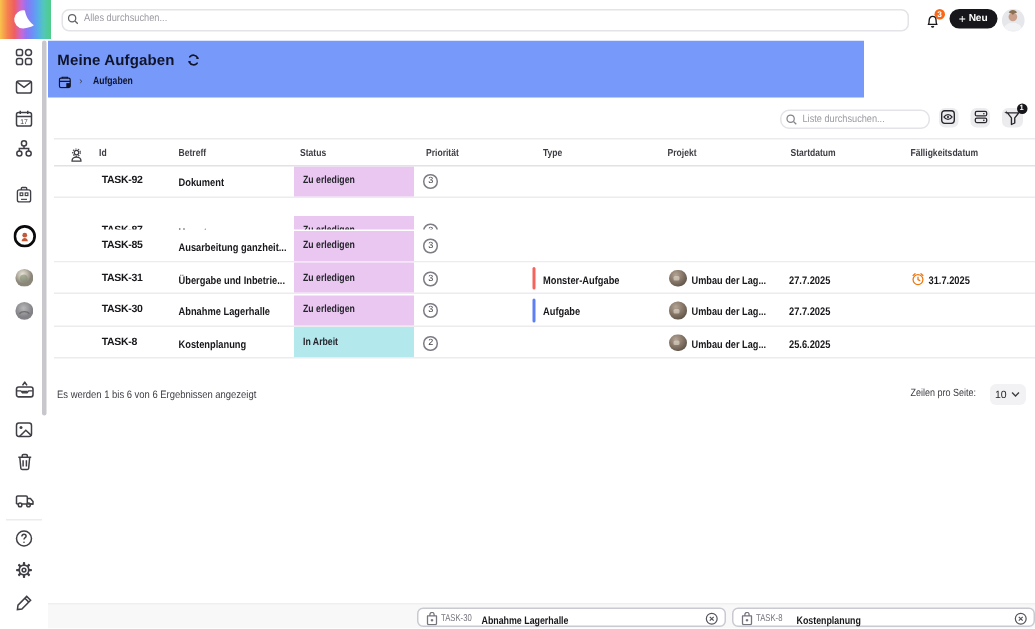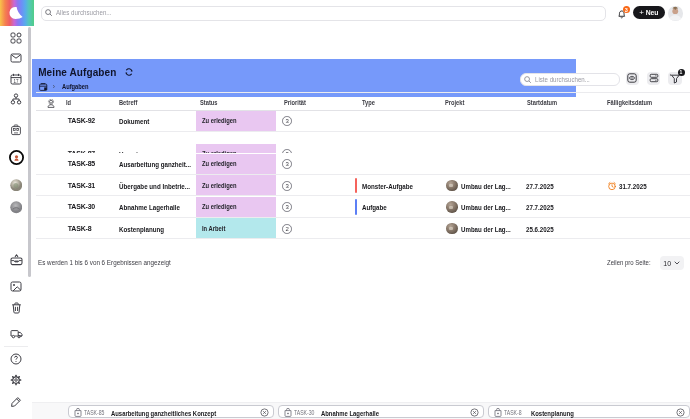--- a/index.html
+++ b/index.html
@@ -22,21 +22,21 @@
 #gsearch { left:8.5px; top:5.5px; width:565px; height:15px; border:1px solid #e4e4e8; border-radius:5px; background:#fff; }
 #gsearch-ph { left:24px; top:8.5px; font-size:7px; color:#9a9aa2; display:inline-block; transform:scaleX(.88); transform-origin:left center; }
 #bell { left:584.8px; top:8.8px; }
 #bell-badge { left:590.5px; top:5.8px; width:7.6px; height:7.6px; border-radius:50%; background:#f96816; color:#fff;
   font-size:5.5px; font-weight:700; display:flex; align-items:center; justify-content:center; }
 #neubtn { left:600.5px; top:5.5px; width:32.5px; height:13.5px; border-radius:7px; background:#17171b; color:#fff;
   display:flex; align-items:center; justify-content:center; gap:2px; font-size:6.8px; font-weight:700; letter-spacing:-0.1px; }
 #uavatar { left:636px; top:6.2px; width:14.5px; height:14.5px; border-radius:50%; background:#e6e7ea; overflow:hidden; }
 
 
-#band { left:32px; top:27px; width:544px; height:37.5px; background:#7699fa; color:#10142a;margin-top:32px; }
+#band { left:32px; top:27px; width:544px; height:37.5px; background:#7699fa; color:#10142a; }
 #band h1 { position:absolute; left:6.2px; top:7.6px; font-size:10px; font-weight:700; letter-spacing:0.1px; }
 #refresh { left:92.6px; top:9.3px; }
 #crumb-ic { left:7.1px; top:24px; }
 #crumb-ch { left:20.8px; top:23.6px; font-size:6.5px; color:#3c4258; }
 #crumb-tx { left:29.7px; top:23.5px; font-size:7px; font-weight:700; display:inline-block; transform:scaleX(.82); transform-origin:left center; }
 
 
 #lsearch { left:520px; top:72.5px; width:100px; height:13.5px; border:1px solid #e3e3e8; border-radius:6px; background:#fff; }
 #lsearch-ph { left:535px; top:76px; font-size:7px; color:#9a9aa2; display:inline-block; transform:scaleX(.875); transform-origin:left center; }
 .ctrlbtn { top:71.5px; width:13px; height:13.5px; background:#ececef; border-radius:4px; display:flex; align-items:center; justify-content:center; }
@@ -242,33 +242,20 @@
     </div>
   </div>
 
 <span class="abs" id="fleft">Es werden 1 bis 6 von 6 Ergebnissen angezeigt</span>
 <span class="abs" id="flbl">Zeilen pro Seite:</span>
 <div class="abs" id="fsel">10 <svg width="6" height="4" viewBox="0 0 6 4" fill="none" stroke="#3c3c43" stroke-width="0.9">
       <path d="M0.7 0.7 L3 3 L5.3 0.7"></path>
     </svg></div>
 
 <div class="abs" id="bbar">
-    <div class="chip" style="left:35.5px;width:206px;">
-      <svg class="cico" width="8" height="9" viewBox="0 0 8 9" fill="none" stroke="#74747d" stroke-width="0.85" stroke-linejoin="round">
-        <path d="M1 2.6 L1 7.6 A0.8 0.8 0 0 0 1.8 8.4 L6.2 8.4 A0.8 0.8 0 0 0 7 7.6 L7 2.6 Z"></path>
-        <path d="M2.6 2.6 V1.7 A1.4 1.4 0 0 1 5.4 1.7 V2.6"></path>
-        <path d="M3.2 5.5 H4.8 M4 4.7 V6.3"></path>
-      </svg>
-      <span class="ctsk">TASK-85</span>
-      <span class="cttl">Ausarbeitung ganzheitliches Konzept</span>
-      <svg class="cx" width="9" height="9" viewBox="0 0 9 9" fill="none" stroke="#54545c" stroke-width="0.8">
-        <circle cx="4.5" cy="4.5" r="3.6"></circle>
-        <path d="M3.2 3.2 L5.8 5.8 M5.8 3.2 L3.2 5.8"></path>
-      </svg>
-    </div>
     <div class="chip" style="left:245.5px;width:206px;">
       <svg class="cico" width="8" height="9" viewBox="0 0 8 9" fill="none" stroke="#74747d" stroke-width="0.85" stroke-linejoin="round">
         <path d="M1 2.6 L1 7.6 A0.8 0.8 0 0 0 1.8 8.4 L6.2 8.4 A0.8 0.8 0 0 0 7 7.6 L7 2.6 Z"></path>
         <path d="M2.6 2.6 V1.7 A1.4 1.4 0 0 1 5.4 1.7 V2.6"></path>
         <path d="M3.2 5.5 H4.8 M4 4.7 V6.3"></path>
       </svg>
       <span class="ctsk">TASK-30</span>
       <span class="cttl">Abnahme Lagerhalle</span>
       <svg class="cx" width="9" height="9" viewBox="0 0 9 9" fill="none" stroke="#54545c" stroke-width="0.8">
         <circle cx="4.5" cy="4.5" r="3.6"></circle>

